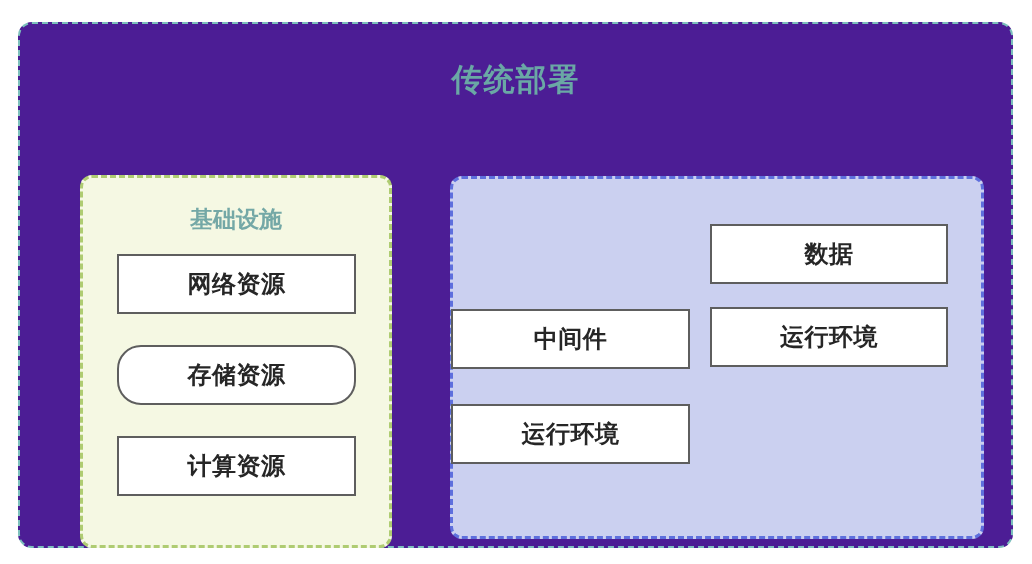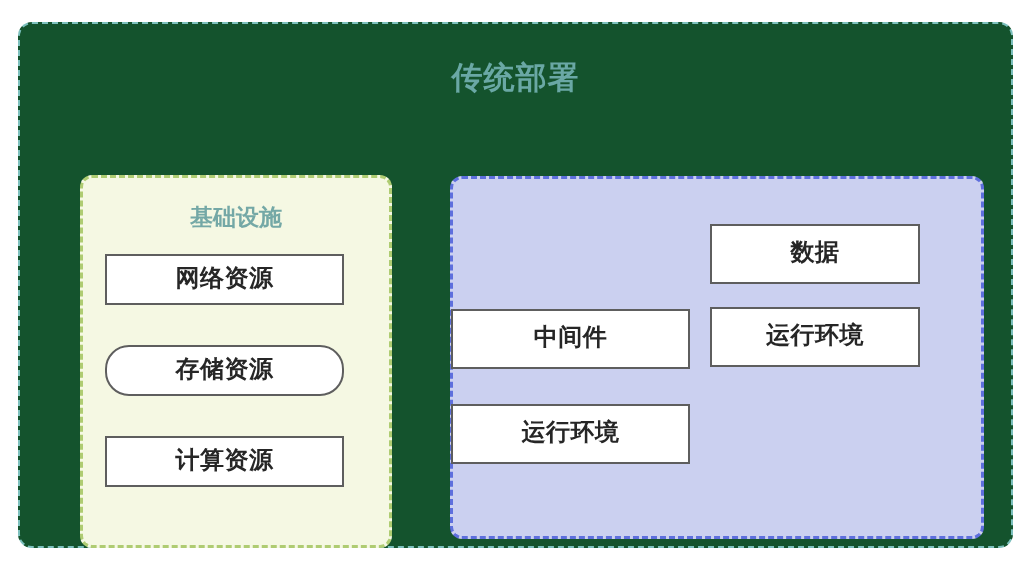--- a/index.html
+++ b/index.html
@@ -16,24 +16,23 @@
   }
 
   
   #outer-container {
     position: absolute;
     left: 18px;
     top: 22px;
     width: 995px;
     height: 526px;
     box-sizing: border-box;
-    background: #14532d;
+    background: #4c1d95;
     border: 2px dashed #7cc0bd;
     border-radius: 14px;
-    font-family: Liberation Mono, monospace;
   }
 
   
   #diagram-title {
     position: absolute;
     left: 0;
     top: 40px;
     width: 100%;
     text-align: center;
     font-size: 31px;
@@ -93,29 +92,29 @@
     justify-content: center;
     font-size: 24px;
     font-weight: bold;
     color: #262626;
     letter-spacing: 0.5px;
     line-height: 1;
     user-select: none;
   }
 
   
-  .infra-item { left: 85px; width: 239px; height: 51px; }
+  .infra-item { left: 97px; width: 239px; height: 60px; }
   #infra-item-0 { top: 230px; }
   #infra-item-1 { top: 321px; border-radius: 24px; }
   #infra-item-2 { top: 412px; }
 
   
   .plat-item { height: 60px; }
   .plat-col-left  { left: 431px; width: 239px; }
-  .plat-col-right { left: 690px; width: 210px; }
+  .plat-col-right { left: 690px; width: 238px; }
   #plat-item-0 { top: 200px; }
   #plat-item-1 { top: 200px; }
   #plat-item-2 { top: 285px; }
   #plat-item-3 { top: 283px; }
   #plat-item-4 { top: 380px; }
 </style>
 </head>
 <body>
 
 <div id="outer-container">

